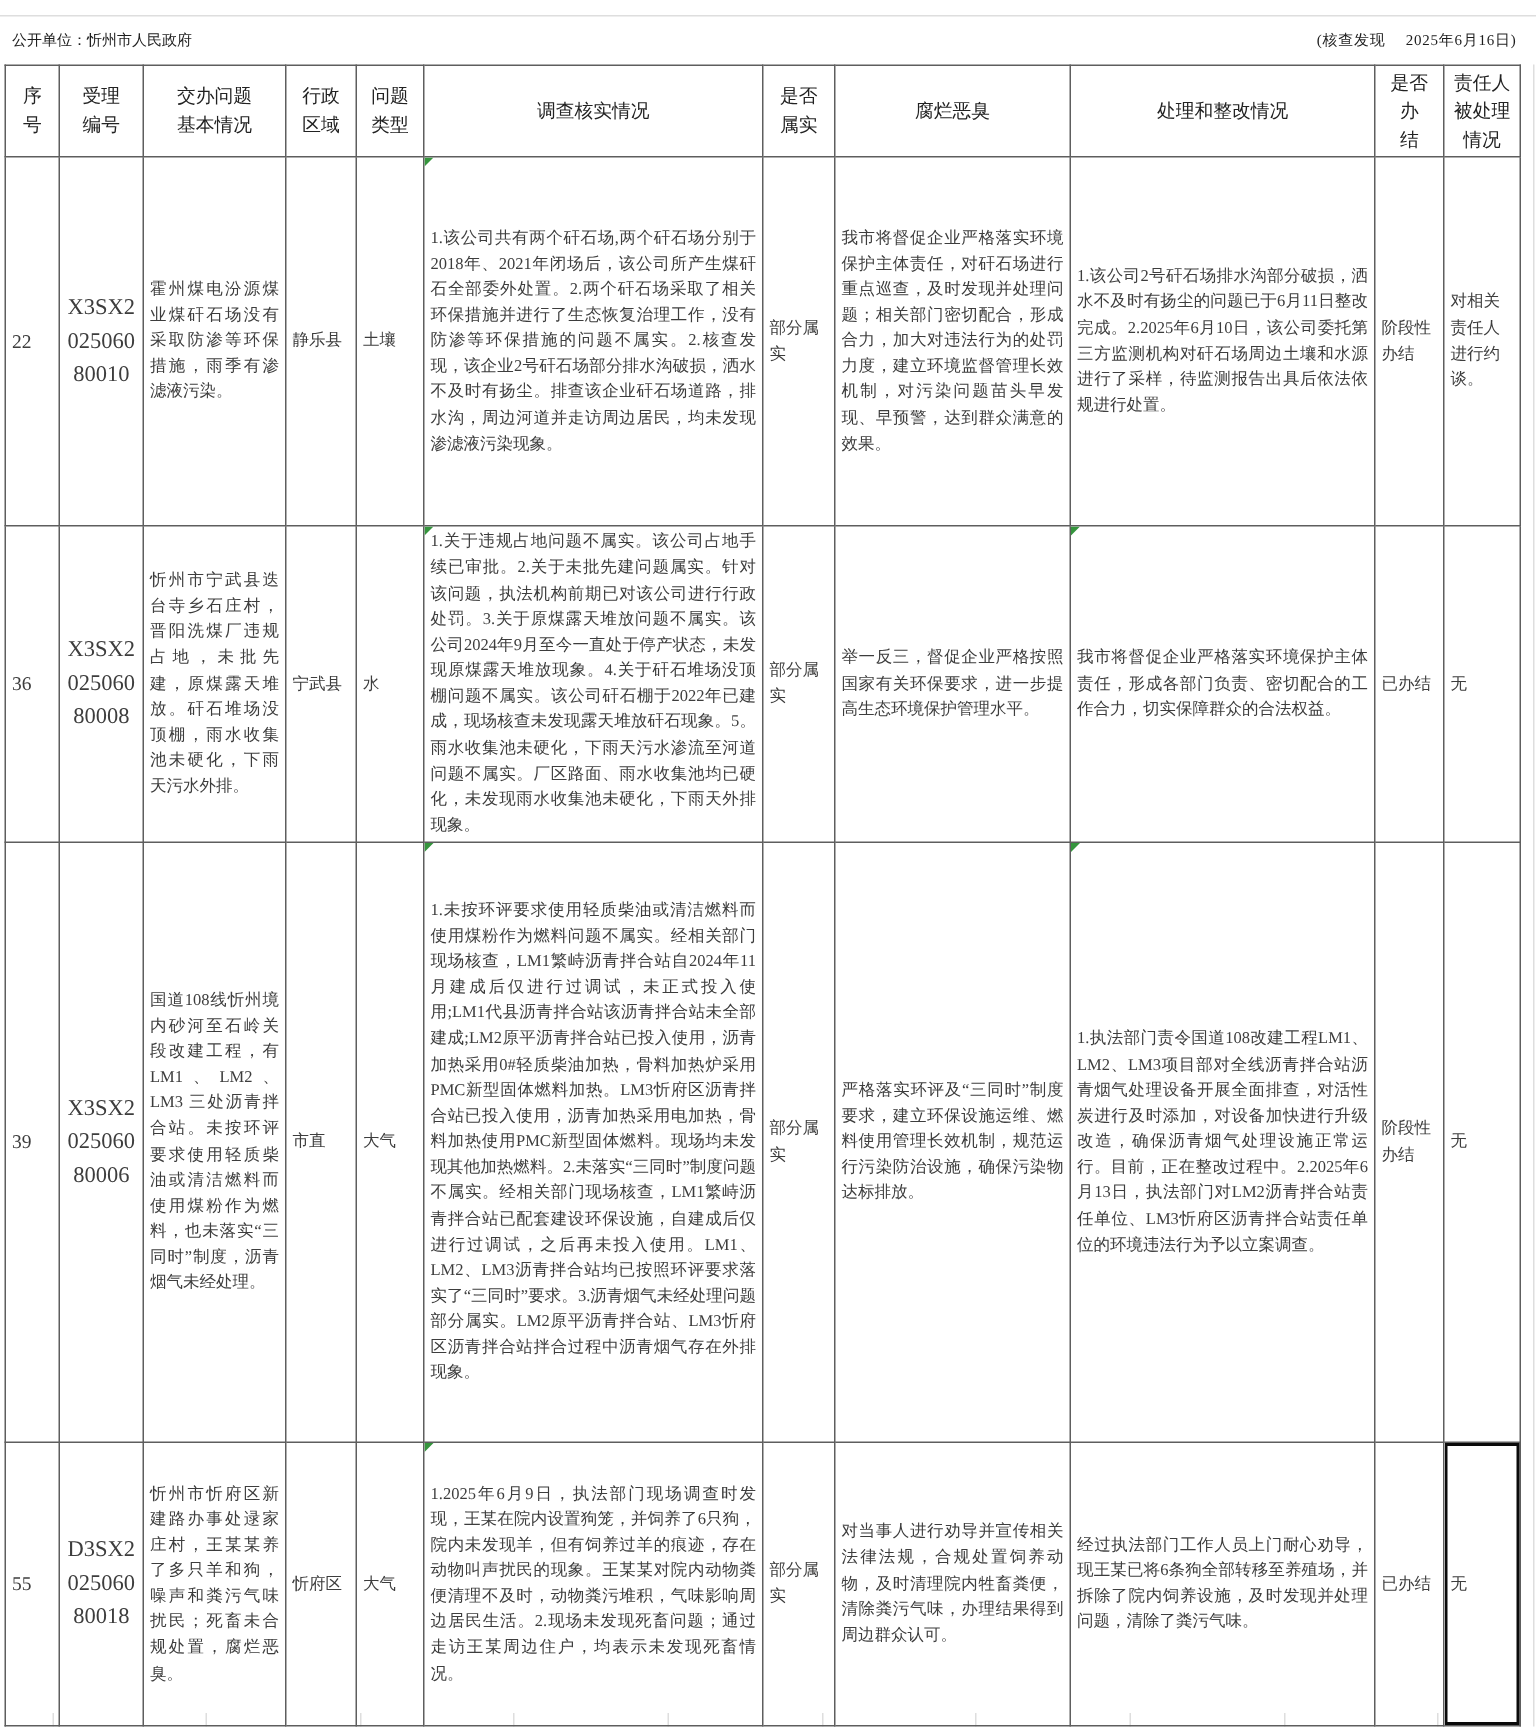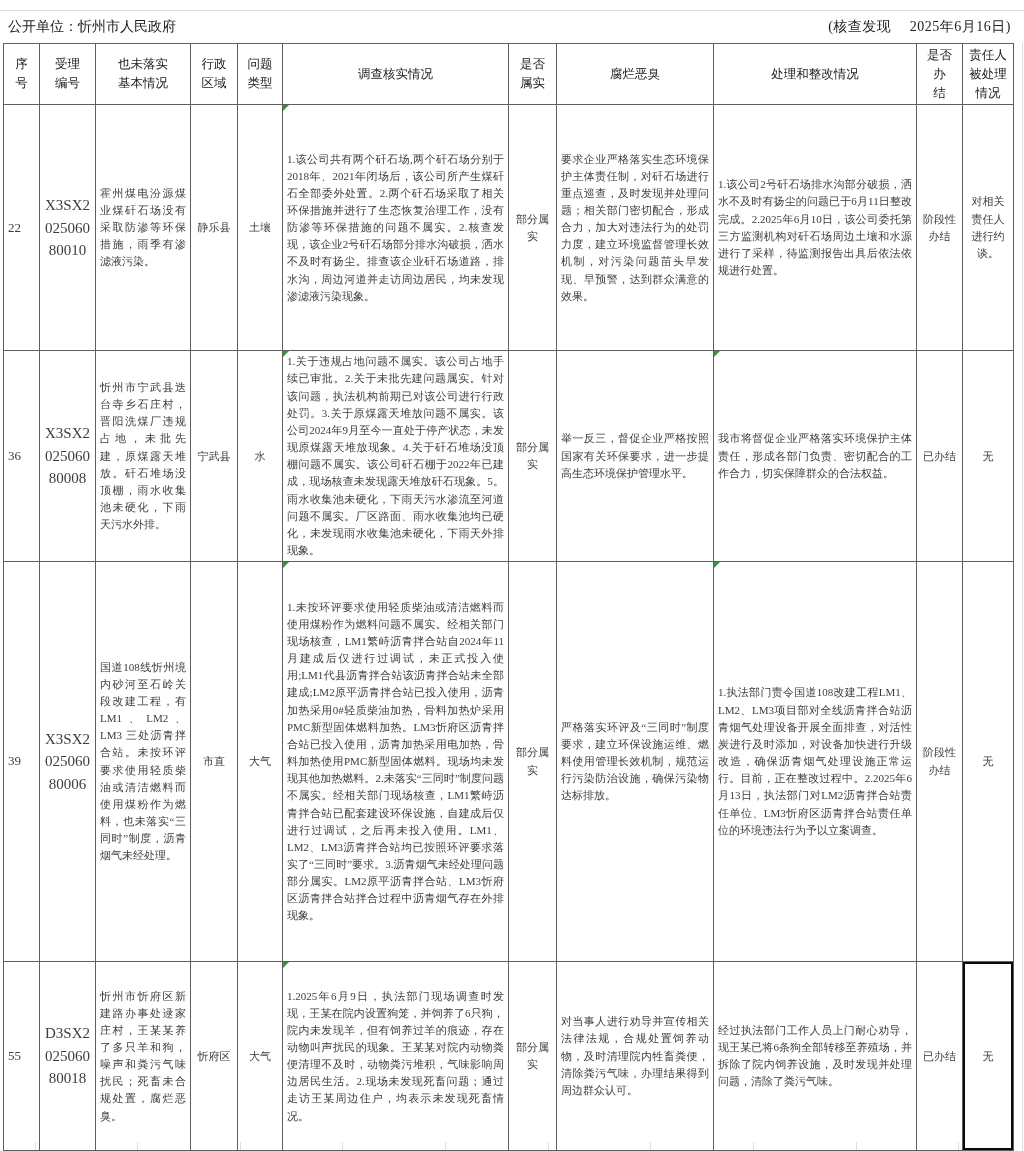--- a/index.html
+++ b/index.html
@@ -8,42 +8,42 @@
     font-family:"Liberation Serif","DejaVu Serif",serif;
     color:#3d3d3d;overflow:hidden;
   }
   
   .hgrid{position:absolute;height:1px;background:#dedede;}
   .vgrid{position:absolute;width:1px;background:#dedede;}
 
   .titlebar{
     position:absolute;left:3px;top:11px;width:1010px;height:31px;
     display:flex;justify-content:space-between;align-items:center;
-    font-size:14px;color:#1d1d1d;
+    font-size:10px;color:#1d1d1d;
   }
   .titlebar .unit{padding-left:5px;}
   .titlebar .batch{padding-right:2px;letter-spacing:.5px;}
 
   table.report{
     position:absolute;left:3px;top:43px;width:1010px;
     border-collapse:collapse;table-layout:fixed;
   }
   .report th,.report td{
     border:1px solid #5e5e5e;
     vertical-align:middle;
     padding:2px 4px;
     overflow:hidden;
     position:relative;
   }
   .report th{
     font-weight:normal;font-size:12.5px;line-height:1.5;color:#222;
     text-align:center;white-space:pre-line;
   }
   .report td{font-size:11px;line-height:1.56;}
-  td.center{text-align:center;}
+  td.center{text-align:left;}
   td.seq{font-size:13px;text-align:left;font-family:"Liberation Serif","DejaVu Serif",serif;}
   td.caseno{text-align:center;word-break:break-all;font-size:15px;line-height:1.5;}
   td.long{text-align:justify;}
   
   .flag-tri{
     position:absolute;top:0;left:0;width:0;height:0;
     border-top:6px solid #35953d;border-right:6px solid transparent;
   }
   
   td.selected{box-shadow:inset 0 0 0 2px #0a0a0a;}
@@ -82,21 +82,21 @@
       <col style="width:203px">
     <col style="width:46px">
       <col style="width:51px">
   </colgroup>
   <thead>
     <tr style="height:55px">
       <th>序
 号</th>
       <th>受理
 编号</th>
-      <th>也未落实
+      <th>交办问题
 基本情况</th>
       <th>行政
 区域</th>
       <th>问题
 类型</th>
       <th>调查核实情况</th>
       <th>是否
 属实</th>
       <th>腐烂恶臭</th>
       <th>处理和整改情况</th>
@@ -109,21 +109,21 @@
   </thead>
   <tbody>
     <tr style="height:246px">
       <td class="seq">22</td>
       <td class="caseno">X3SX202506080010</td>
       <td class="long">霍州煤电汾源煤业煤矸石场没有采取防渗等环保措施，雨季有渗滤液污染。</td>
       <td class="center">静乐县</td>
       <td class="center">土壤</td>
       <td class="long"><span class="flag-tri"></span><span>1.该公司共有两个矸石场,两个矸石场分别于2018年、2021年闭场后，该公司所产生煤矸石全部委外处置。2.两个矸石场采取了相关环保措施并进行了生态恢复治理工作，没有防渗等环保措施的问题不属实。2.核查发现，该企业2号矸石场部分排水沟破损，洒水不及时有扬尘。排查该企业矸石场道路，排水沟，周边河道并走访周边居民，均未发现渗滤液污染现象。</span></td>
       <td class="center">部分属实</td>
-      <td class="long">要求企业严格落实生态环境保护主体责任制，对矸石场进行重点巡查，及时发现并处理问题；相关部门密切配合，形成合力，加大对违法行为的处罚力度，建立环境监督管理长效机制，对污染问题苗头早发现、早预警，达到群众满意的效果。</td>
+      <td class="long">我市将督促企业严格落实环境保护主体责任，对矸石场进行重点巡查，及时发现并处理问题；相关部门密切配合，形成合力，加大对违法行为的处罚力度，建立环境监督管理长效机制，对污染问题苗头早发现、早预警，达到群众满意的效果。</td>
       <td class="long">1.该公司2号矸石场排水沟部分破损，洒水不及时有扬尘的问题已于6月11日整改完成。2.2025年6月10日，该公司委托第三方监测机构对矸石场周边土壤和水源进行了采样，待监测报告出具后依法依规进行处置。</td>
       <td class="center">阶段性办结</td>
       <td class="center">对相关责任人进行约谈。</td>
     </tr>
     <tr style="height:208px">
       <td class="seq">36</td>
       <td class="caseno">X3SX202506080008</td>
       <td class="long">忻州市宁武县迭台寺乡石庄村，晋阳洗煤厂违规占地，未批先建，原煤露天堆放。矸石堆场没顶棚，雨水收集池未硬化，下雨天污水外排。</td>
       <td class="center">宁武县</td>
       <td class="center">水</td>

